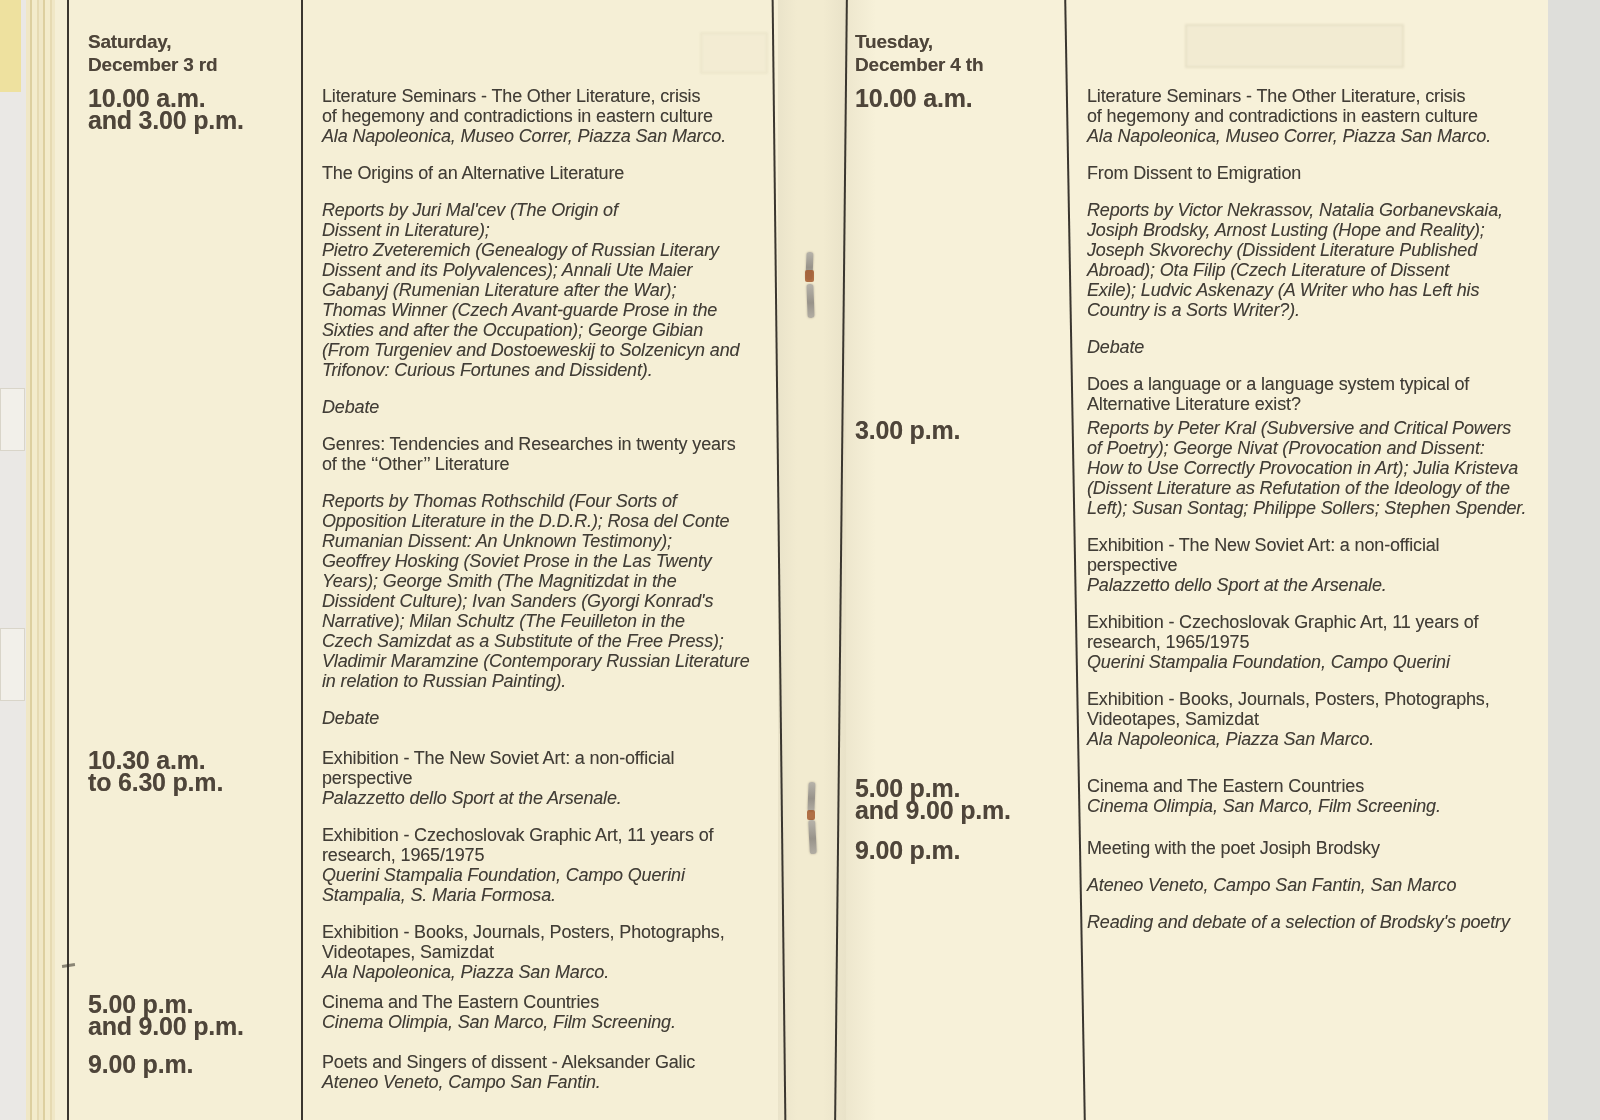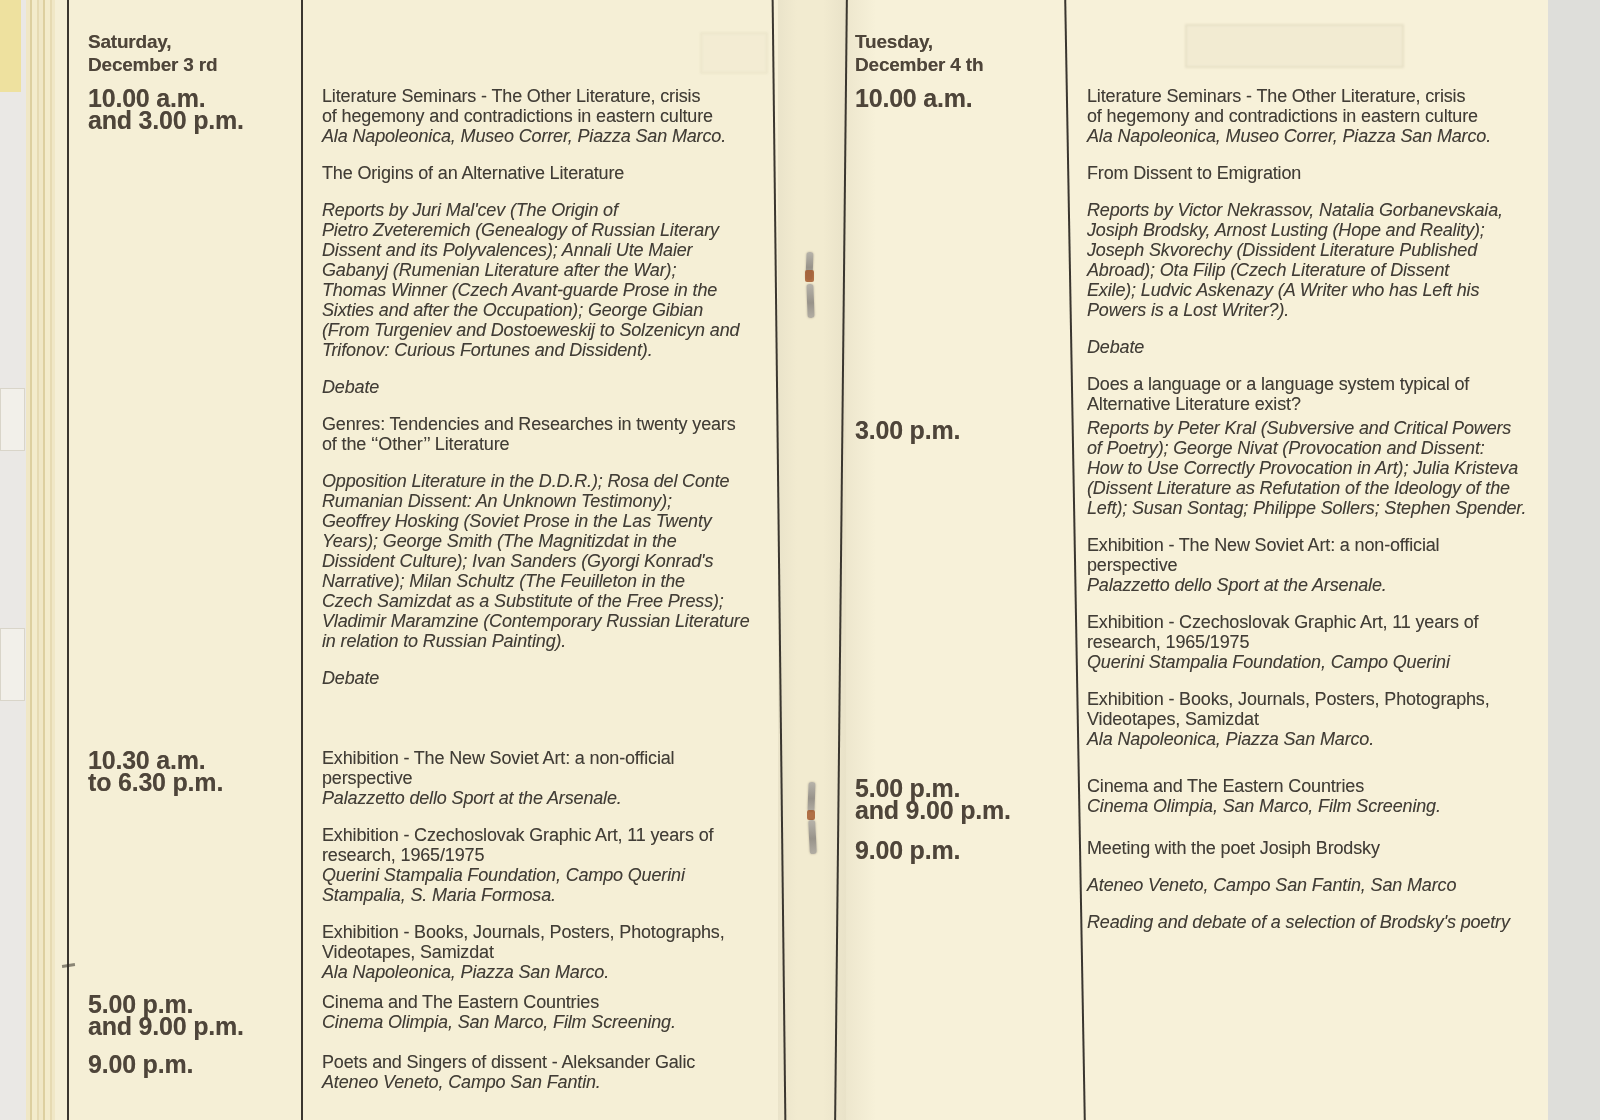--- a/index.html
+++ b/index.html
@@ -118,36 +118,38 @@
           <div class="block">
             <div class="line">Literature Seminars - The Other Literature, crisis</div>
             <div class="line">of hegemony and contradictions in eastern culture</div>
             <div class="line it">Ala Napoleonica, Museo Correr, Piazza San Marco.</div>
           </div>
           <div class="block">
             <div class="line">The Origins of an Alternative Literature</div>
           </div>
           <div class="block">
             <div class="line it">Reports by Juri Mal'cev (The Origin of</div>
+            <div class="line it">Dissent in Literature);</div>
             <div class="line it">Pietro Zveteremich (Genealogy of Russian Literary</div>
             <div class="line it">Dissent and its Polyvalences); Annali Ute Maier</div>
             <div class="line it">Gabanyj (Rumenian Literature after the War);</div>
             <div class="line it">Thomas Winner (Czech Avant-guarde Prose in the</div>
             <div class="line it">Sixties and after the Occupation); George Gibian</div>
             <div class="line it">(From Turgeniev and Dostoeweskij to Solzenicyn and</div>
             <div class="line it">Trifonov: Curious Fortunes and Dissident).</div>
           </div>
           <div class="block">
             <div class="line it">Debate</div>
           </div>
           <div class="block">
             <div class="line">Genres: Tendencies and Researches in twenty years</div>
             <div class="line">of the ‘‘Other’’ Literature</div>
           </div>
           <div class="block">
+            <div class="line it">Reports by Thomas Rothschild (Four Sorts of</div>
             <div class="line it">Opposition Literature in the D.D.R.); Rosa del Conte</div>
             <div class="line it">Rumanian Dissent: An Unknown Testimony);</div>
             <div class="line it">Geoffrey Hosking (Soviet Prose in the Las Twenty</div>
             <div class="line it">Years); George Smith (The Magnitizdat in the</div>
             <div class="line it">Dissident Culture); Ivan Sanders (Gyorgi Konrad's</div>
             <div class="line it">Narrative); Milan Schultz (The Feuilleton in the</div>
             <div class="line it">Czech Samizdat as a Substitute of the Free Press);</div>
             <div class="line it">Vladimir Maramzine (Contemporary Russian Literature</div>
             <div class="line it">in relation to Russian Painting).</div>
           </div>
@@ -217,21 +219,21 @@
           </div>
           <div class="block">
             <div class="line">From Dissent to Emigration</div>
           </div>
           <div class="block">
             <div class="line it">Reports by Victor Nekrassov, Natalia Gorbanevskaia,</div>
             <div class="line it">Josiph Brodsky, Arnost Lusting (Hope and Reality);</div>
             <div class="line it">Joseph Skvorechy (Dissident Literature Published</div>
             <div class="line it">Abroad); Ota Filip (Czech Literature of Dissent</div>
             <div class="line it">Exile); Ludvic Askenazy (A Writer who has Left his</div>
-            <div class="line it">Powers is a Lost Writer?).</div>
+            <div class="line it">Country is a Sorts Writer?).</div>
           </div>
           <div class="block">
             <div class="line it">Debate</div>
           </div>
           <div class="block">
             <div class="line">Does a language or a language system typical of</div>
             <div class="line">Alternative Literature exist?</div>
           </div>
         </div>
       </div>

